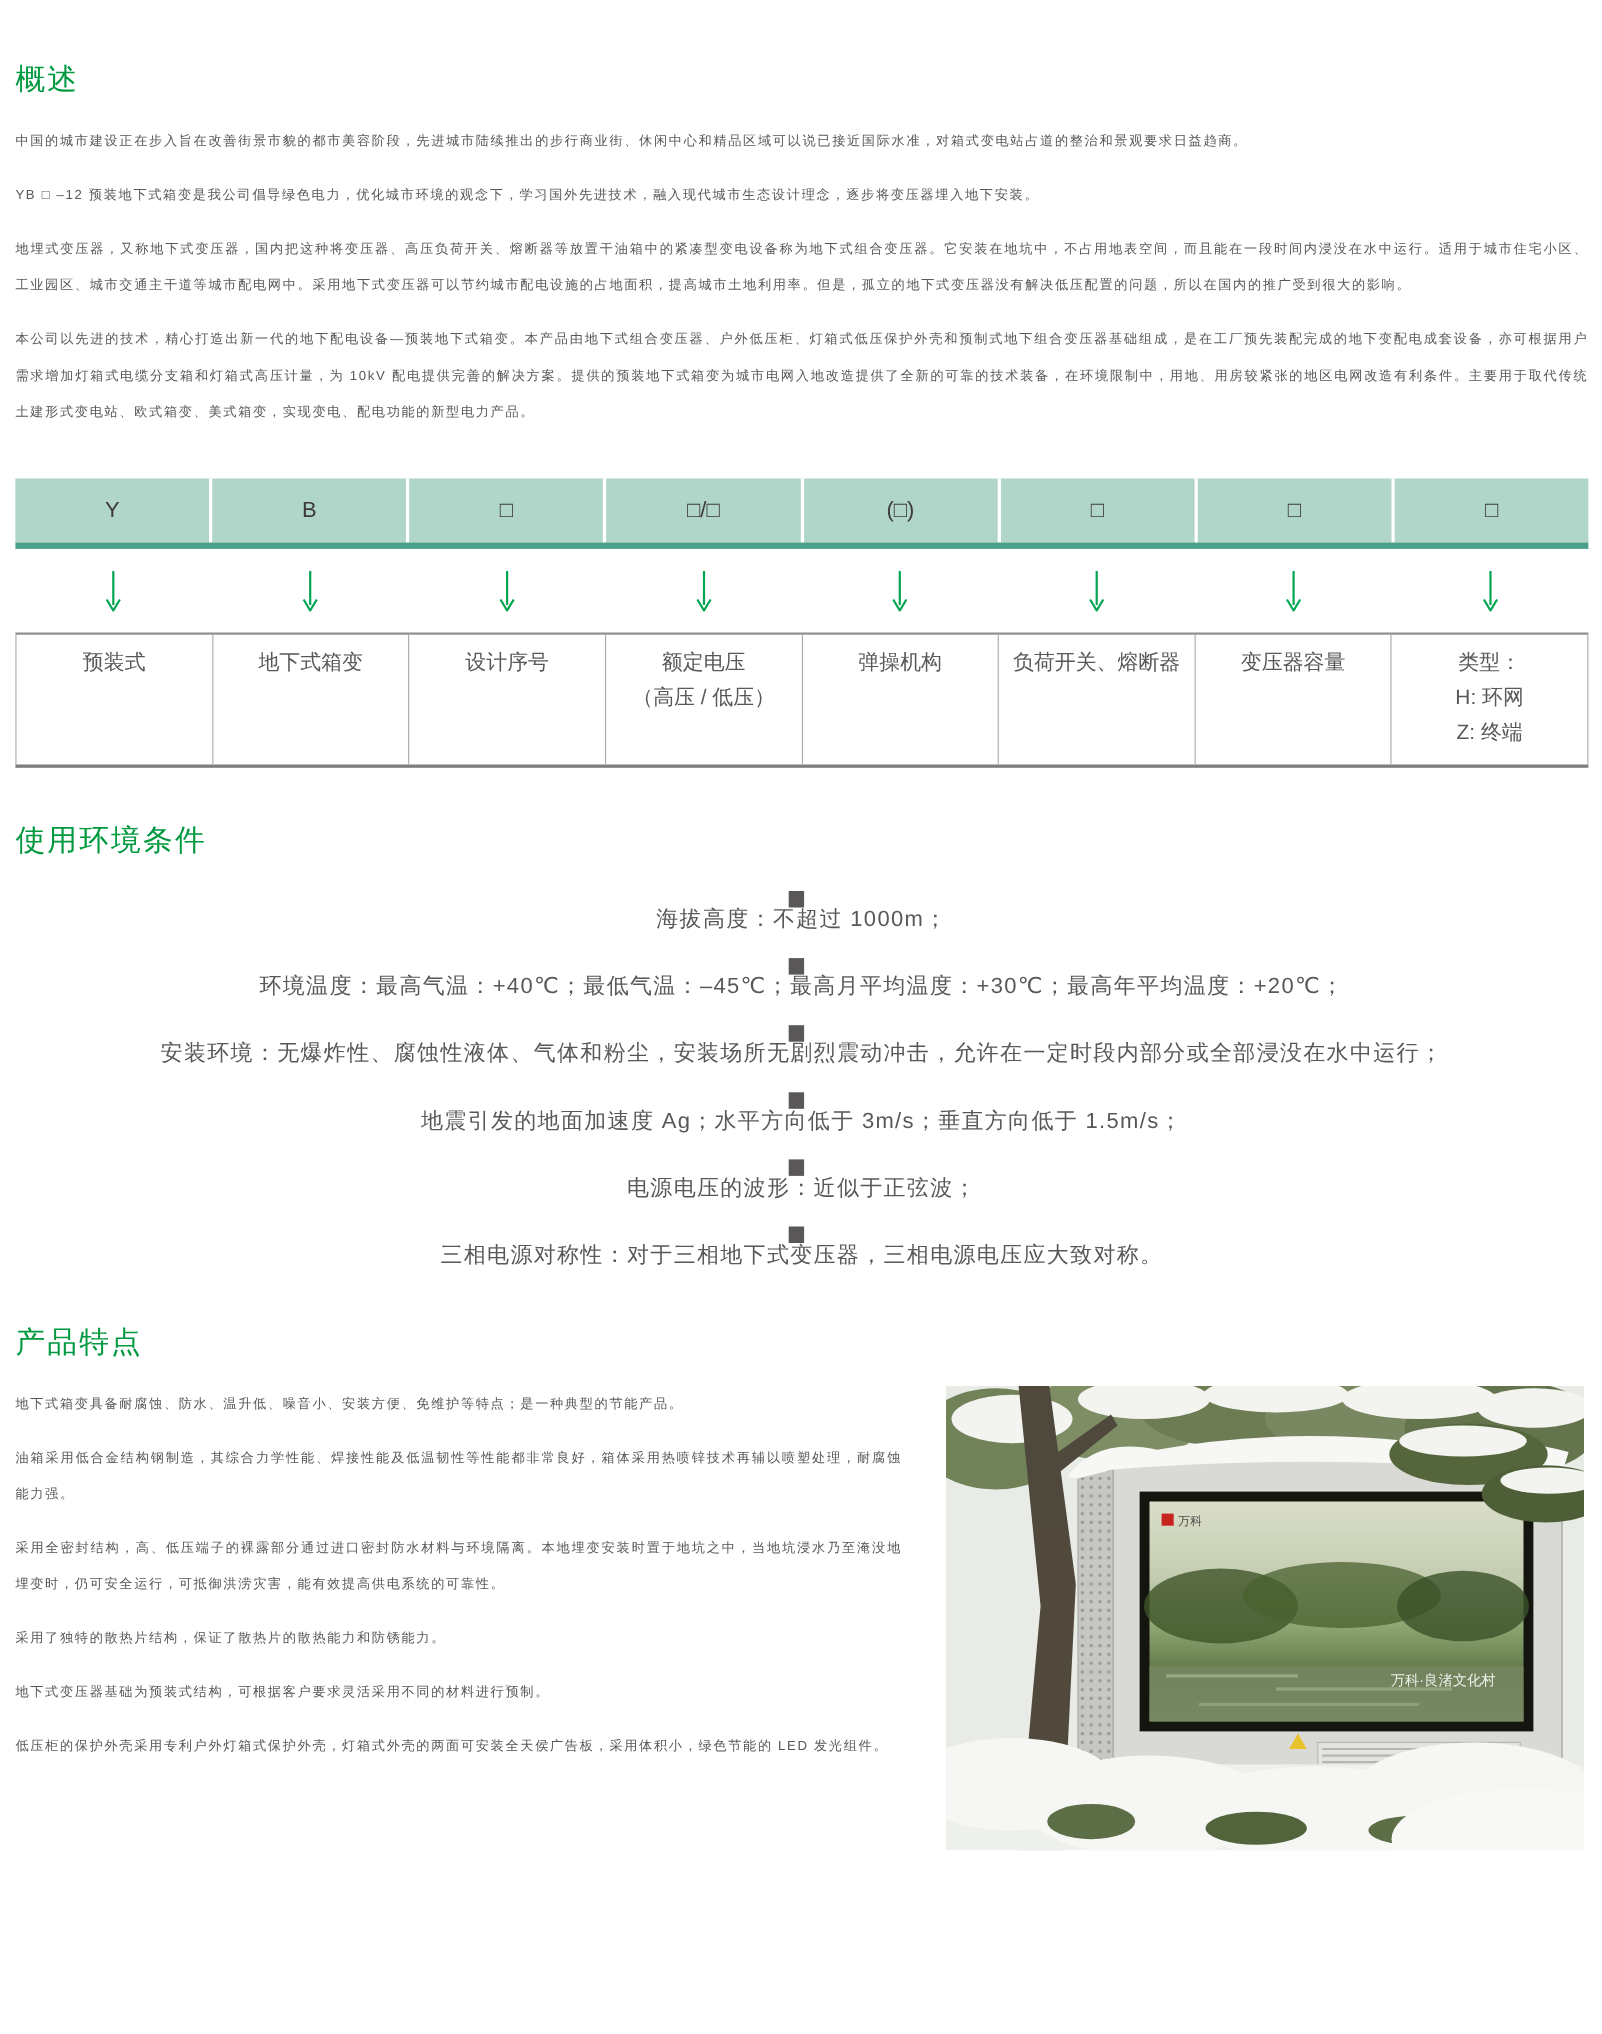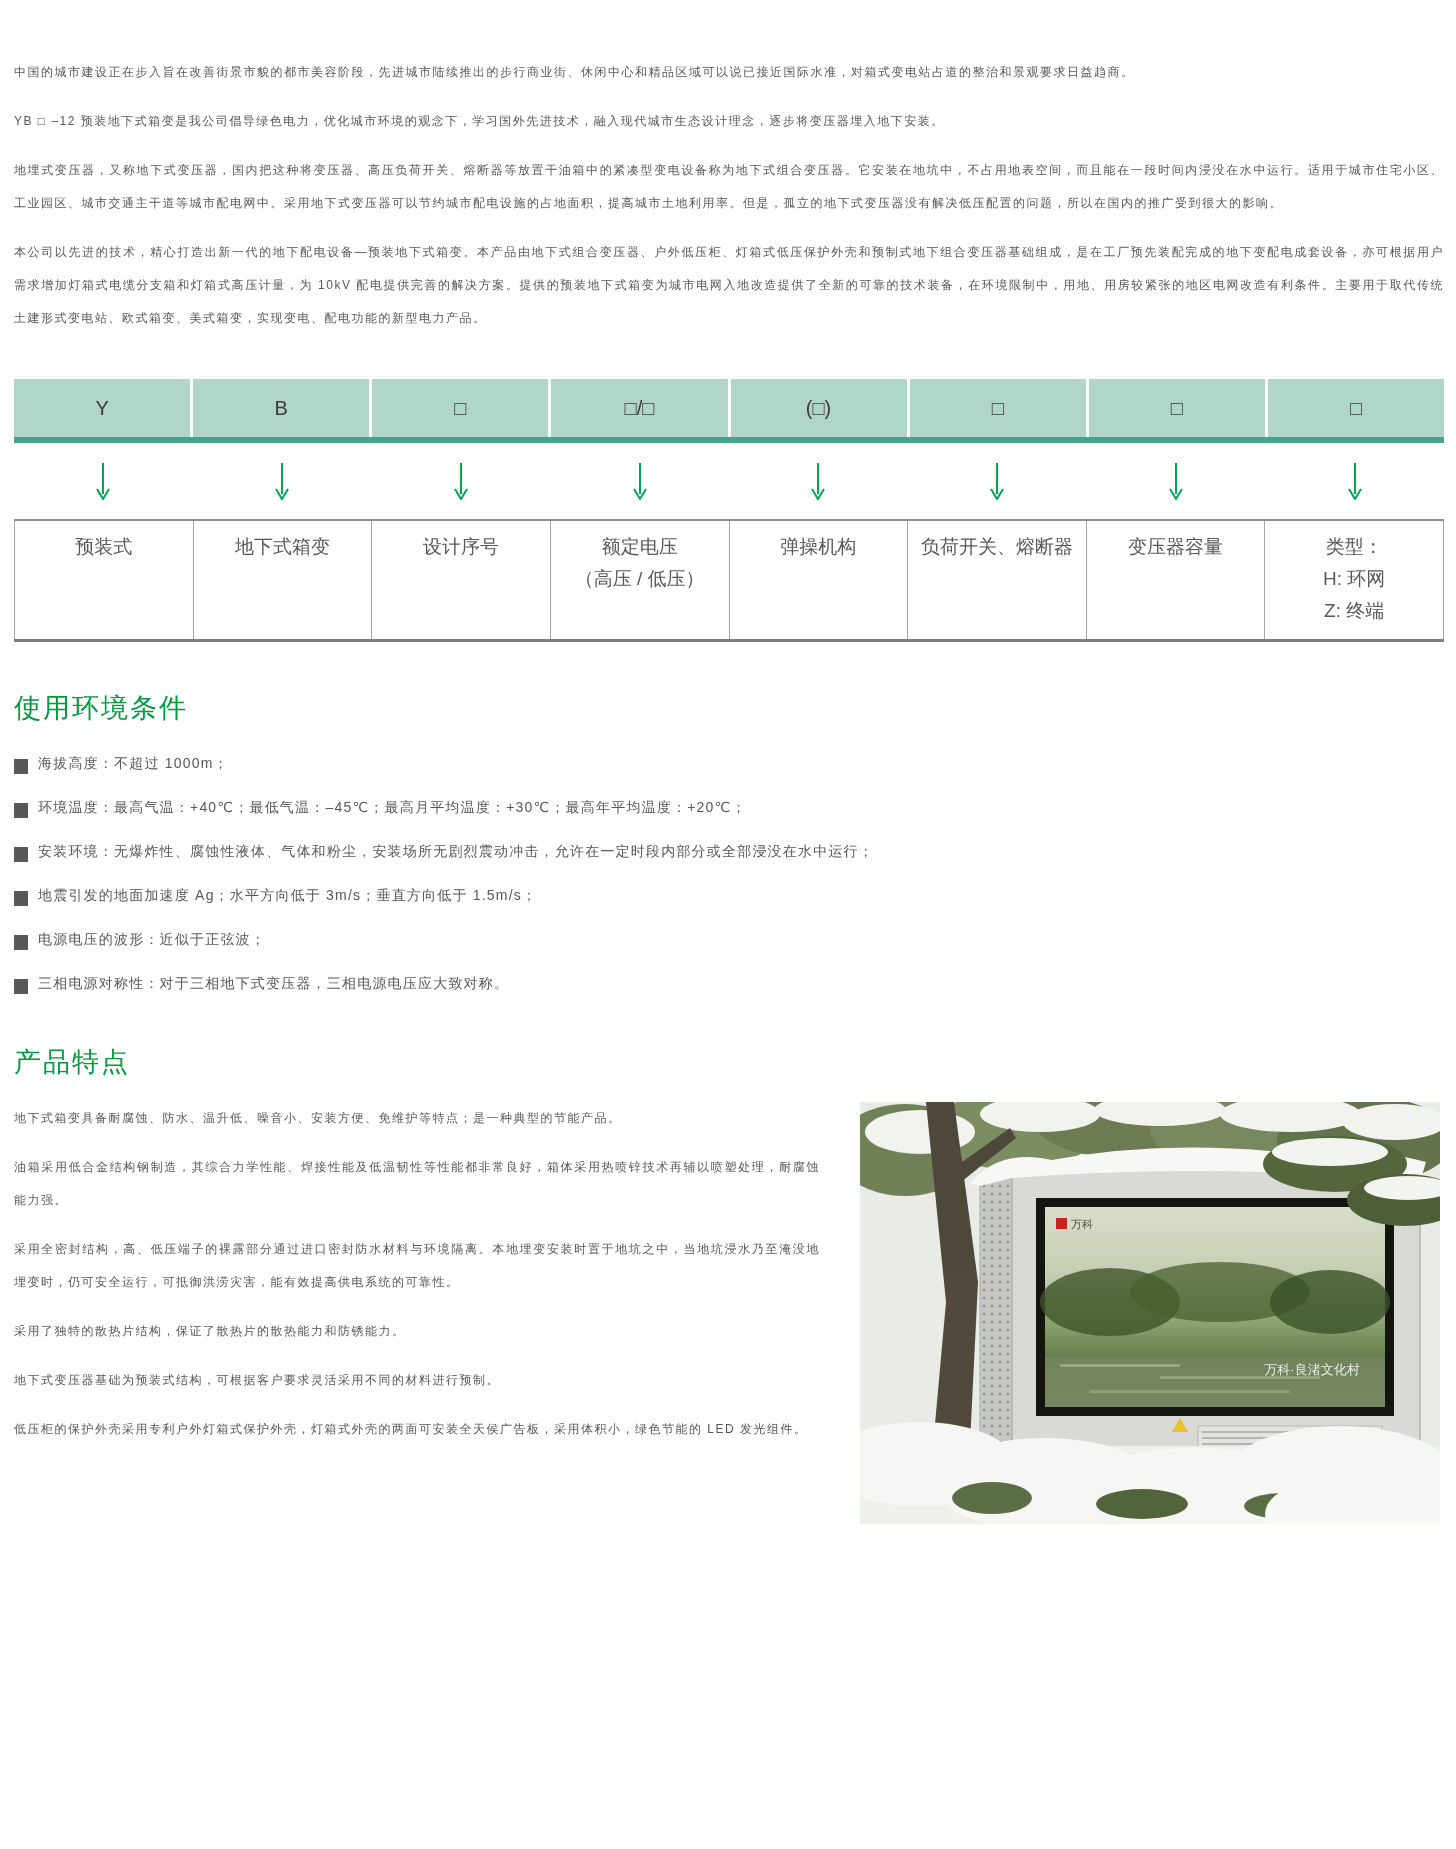--- a/index.html
+++ b/index.html
@@ -40,41 +40,42 @@
     font-size:19px;line-height:32px;letter-spacing:0;
     border-right:1px solid #a8a8a8;white-space:pre-line;color:#595757;
   }
   .desc-cell:first-child{border-left:1px solid #a8a8a8;}
   .inline-left{display:inline-block;text-align:center;white-space:pre-line;}
 
   
   .section-env{margin-top:50px;}
   .env-list{margin:28px 0 0 0;padding:0;list-style:none;}
   .env-item{
-    font-size:14px;letter-spacing:1.2px;line-height:22px;
-    margin:0 0 22px 0;display:flex;align-items:flex-end;
+    font-size:20px;letter-spacing:1.2px;line-height:22px;
+    margin:0 0 22px 0;display:flex;align-items:center;flex-direction:column;
   }
   .bullet-sq{
     width:14px;height:15px;background:#595757;flex:0 0 auto;
     margin:2px 10px 0 0;
   }
 
   
   .section-features{margin-top:52px;}
   .features-body{display:flex;align-items:flex-start;}
   .features-text{width:806px;flex:0 0 auto;}
   .features-photo{width:580px;height:422px;margin-left:40px;flex:0 0 auto;}
   .features-photo svg{display:block;}
 </style>
 </head>
 <body>
 
 <div class="page">
 
   <section>
+    <h2 class="sec-head">概述</h2>
     <p class="para">中国的城市建设正在步入旨在改善街景市貌的都市美容阶段，先进城市陆续推出的步行商业街、休闲中心和精品区域可以说已接近国际水准，对箱式变电站占道的整治和景观要求日益趋商。</p>
     <p class="para">YB □ –12 预装地下式箱变是我公司倡导绿色电力，优化城市环境的观念下，学习国外先进技术，融入现代城市生态设计理念，逐步将变压器埋入地下安装。</p>
     <p class="para">地埋式变压器，又称地下式变压器，国内把这种将变压器、高压负荷开关、熔断器等放置干油箱中的紧凑型变电设备称为地下式组合变压器。它安装在地坑中，不占用地表空间，而且能在一段时间内浸没在水中运行。适用于城市住宅小区、工业园区、城市交通主干道等城市配电网中。采用地下式变压器可以节约城市配电设施的占地面积，提高城市土地利用率。但是，孤立的地下式变压器没有解决低压配置的问题，所以在国内的推广受到很大的影响。</p>
     <p class="para">本公司以先进的技术，精心打造出新一代的地下配电设备—预装地下式箱变。本产品由地下式组合变压器、户外低压柜、灯箱式低压保护外壳和预制式地下组合变压器基础组成，是在工厂预先装配完成的地下变配电成套设备，亦可根据用户需求增加灯箱式电缆分支箱和灯箱式高压计量，为 10kV 配电提供完善的解决方案。提供的预装地下式箱变为城市电网入地改造提供了全新的可靠的技术装备，在环境限制中，用地、用房较紧张的地区电网改造有利条件。主要用于取代传统土建形式变电站、欧式箱变、美式箱变，实现变电、配电功能的新型电力产品。</p>
   </section>
 
   <section class="section-model">
 
     <div class="model-table">
       <div class="code-row">

